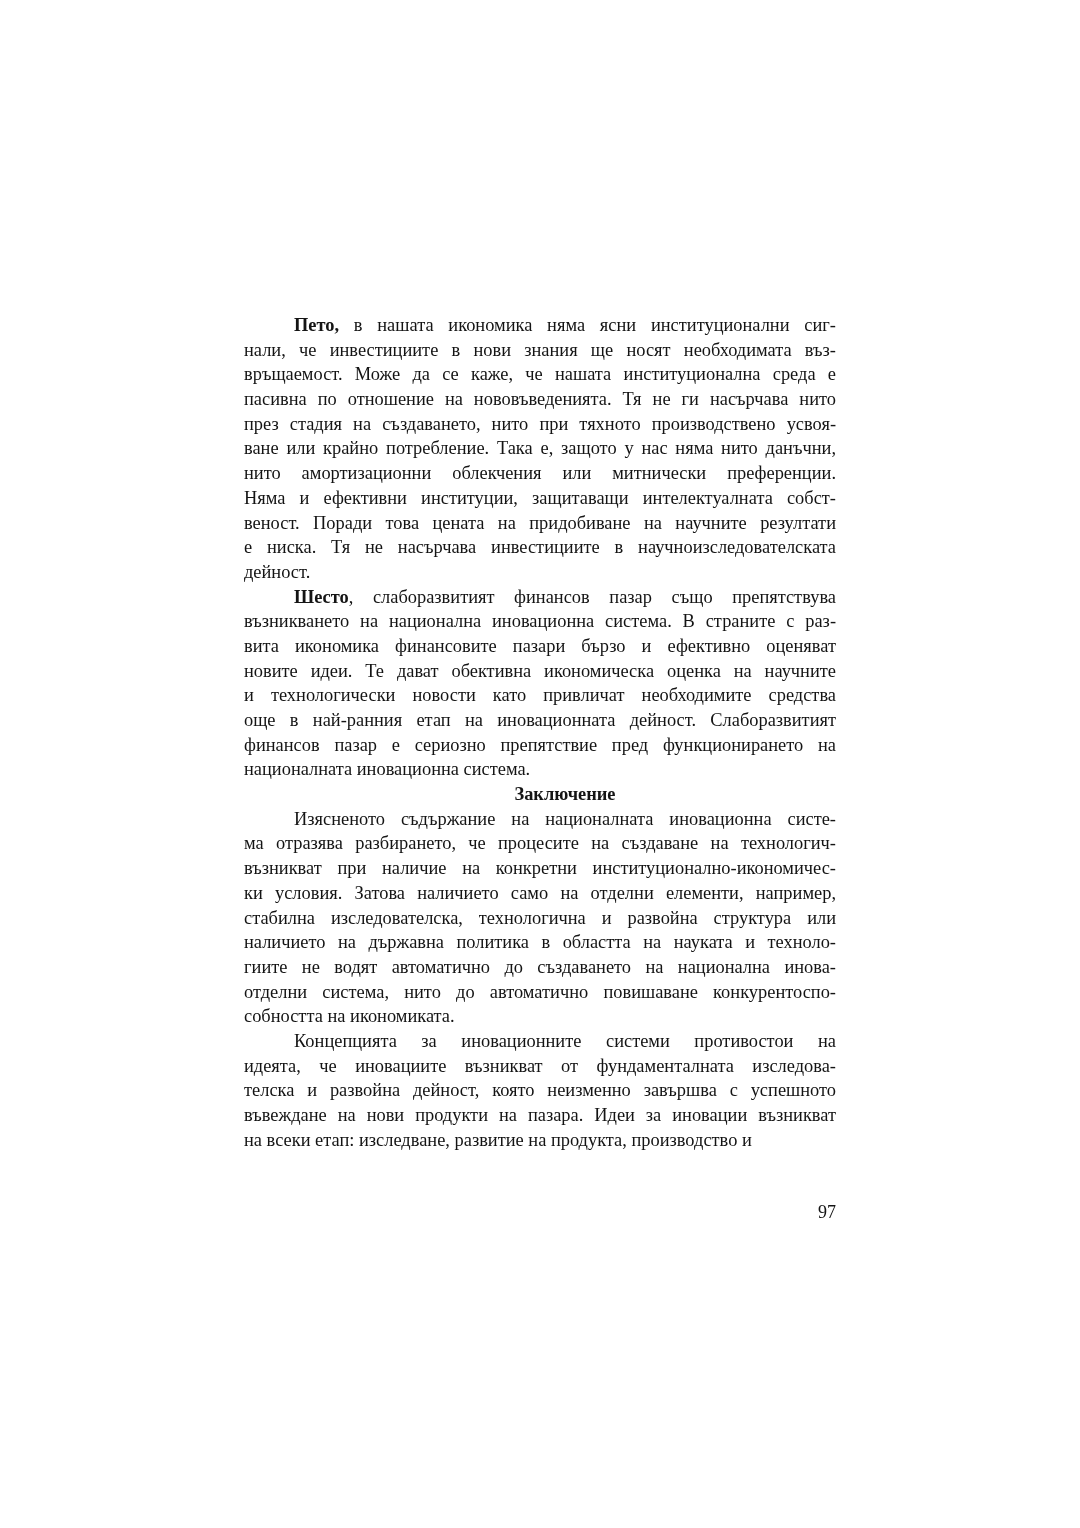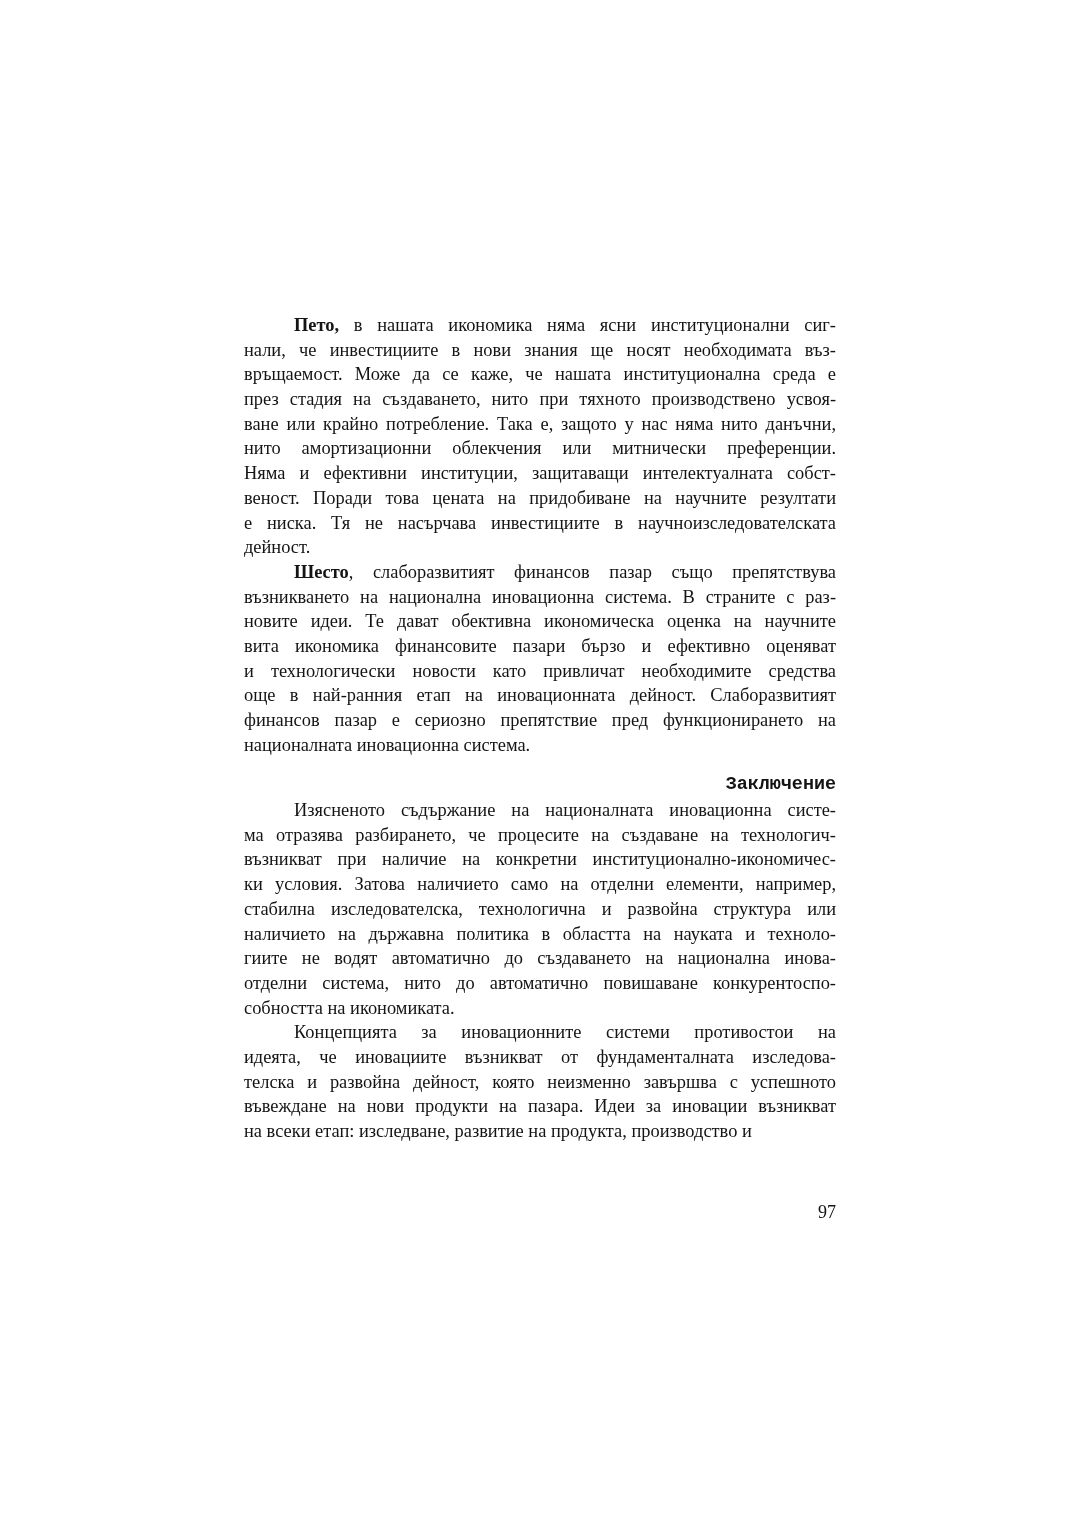--- a/index.html
+++ b/index.html
@@ -33,24 +33,23 @@
     text-align: justify;
     text-align-last: justify;
     white-space: normal;
   }
   .line.first { text-indent: 50px; }
   .line.last { text-align-last: left; }
   .lead { font-weight: bold; }
   .heading {
     font-weight: bold;
     text-indent: 50px;
-    margin-top: 16px;
+    margin-top: 0;
     height: 24.7px;
-    text-align: right;
-    font-family: Liberation Mono, monospace;
+    text-align: center;
   }
   .page-number {
     position: absolute;
     left: 244px;
     top: 1200px;
     width: 592px;
     text-align: right;
     font-size: 18px;
     line-height: 24px;
     color: #141414;
@@ -58,33 +57,34 @@
 </style>
 </head>
 <body>
 
 <div class="page">
   <main class="text-block" id="content">
       <div class="paragraph">
         <div class="line first"><span class="lead">Пето,</span> в нашата икономика няма ясни институционални сиг-</div>
         <div class="line">нали, че инвестициите в нови знания ще носят необходимата въз-</div>
         <div class="line">връщаемост. Може да се каже, че нашата институционална среда е</div>
+        <div class="line">пасивна по отношение на нововъведенията. Тя не ги насърчава нито</div>
         <div class="line">през стадия на създаването, нито при тяхното производствено усвоя-</div>
         <div class="line">ване или крайно потребление. Така е, защото у нас няма нито данъчни,</div>
         <div class="line">нито амортизационни облекчения или митнически преференции.</div>
         <div class="line">Няма и ефективни институции, защитаващи интелектуалната собст-</div>
         <div class="line">веност. Поради това цената на придобиване на научните резултати</div>
         <div class="line">е ниска. Тя не насърчава инвестициите в научноизследователската</div>
         <div class="line last">дейност.</div>
       </div>
       <div class="paragraph">
         <div class="line first"><span class="lead">Шесто</span>, слаборазвитият финансов пазар също препятствува</div>
         <div class="line">възникването на национална иновационна система. В страните с раз-</div>
+        <div class="line">вита икономика финансовите пазари бързо и ефективно оценяват</div>
         <div class="line">новите идеи. Те дават обективна икономическа оценка на научните</div>
-        <div class="line">вита икономика финансовите пазари бързо и ефективно оценяват</div>
         <div class="line">и технологически новости като привличат необходимите средства</div>
         <div class="line">още в най-ранния етап на иновационната дейност. Слаборазвитият</div>
         <div class="line">финансов пазар е сериозно препятствие пред функционирането на</div>
         <div class="line last">националната иновационна система.</div>
       </div>
       <div class="heading">Заключение</div>
       <div class="paragraph">
         <div class="line first">Изясненото съдържание на националната иновационна систе-</div>
         <div class="line">ма отразява разбирането, че процесите на създаване на технологич-</div>
         <div class="line">възникват при наличие на конкретни институционално-икономичес-</div>

